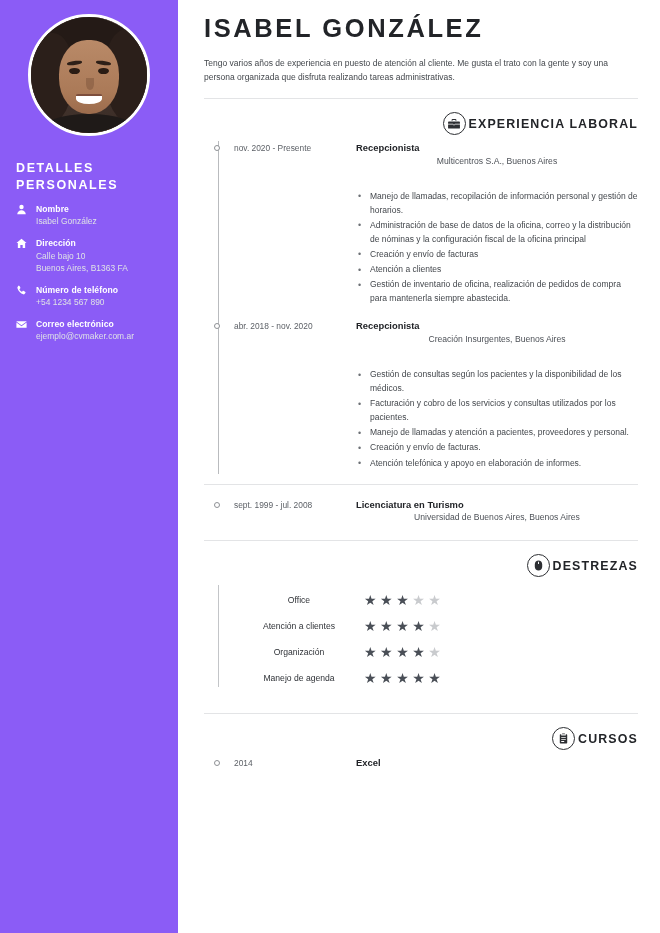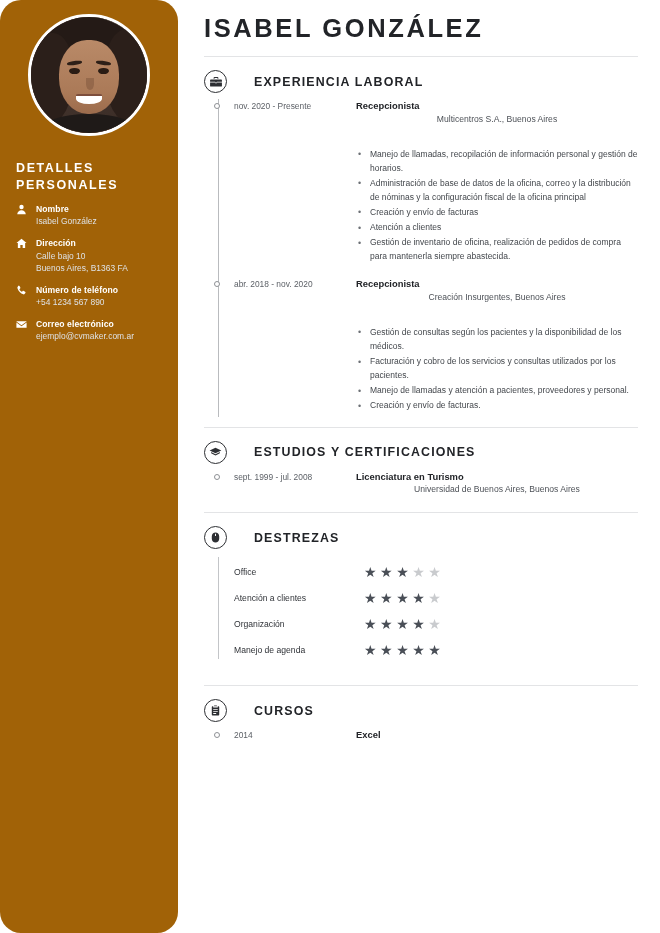--- a/index.html
+++ b/index.html
@@ -12,25 +12,24 @@
     overflow: hidden;
     position: relative;
   }
 
   .page { display: flex; width: 660px; height: 933px; }
 
   
   .sidebar {
     width: 178px;
     min-width: 178px;
-    background: #a16207;
+    background: #8b5cf6;
     color: #ffffff;
     padding: 0;
     position: relative;
-    border-radius: 21px;
   }
 
   .photo-wrap {
     display: flex;
     justify-content: center;
     padding-top: 14px;
   }
   .photo {
     width: 122px;
     height: 122px;
@@ -184,22 +183,23 @@
     height: 1px;
     background: #e3e4e6;
     margin: 0 0 0 0;
   }
 
   .section { padding-top: 13px; }
 
   .section-head {
     display: flex;
     align-items: center;
-    gap: 27px;
+    gap: 3px;
     padding-bottom: 6px;
+    justify-content: flex-end;
   }
   .sec-icon {
     width: 23px; height: 23px;
     min-width: 23px;
     border: 1.3px solid #2d2f33;
     border-radius: 50%;
     display: flex;
     align-items: center;
     justify-content: center;
     color: #2d2f33;
@@ -293,20 +293,21 @@
   }
   .sk-line {
     position: absolute;
     left: 3.5px; top: 2px; bottom: 4px;
     width: 1px; background: #c3c5c8;
   }
   .skill-row {
     display: flex;
     align-items: center;
     height: 26px;
+    text-align: center;
   }
   .skill-name {
     width: 130px;
     min-width: 130px;
     font-size: 8.6px;
     color: #2f3237;
   }
   .stars { display: flex; gap: 3.5px; }
   .star { font-size: 14px; line-height: 1; color: #c9cbce; }
   .star.on { color: #4a4f57; }
@@ -389,20 +390,21 @@
         <div class="detail-label">Correo electrónico</div>
         <div class="detail-value">ejemplo@cvmaker.com.ar</div>
       </div>
     </div>
 
   </aside>
 
   <main class="main">
 
     <h1 class="name">ISABEL GONZÁLEZ</h1>
+    <p class="summary">Tengo varios años de experiencia en puesto de atención al cliente. Me gusta el trato con la gente y soy una persona organizada que disfruta realizando tareas administrativas.</p>
 
     <div class="divider"></div>
 
     <section class="section">
       <div class="section-head">
         <span class="sec-icon">
           <svg width="12" height="12" viewBox="0 0 16 16" fill="currentColor">
             <path d="M6 1.4h4c.7 0 1.2.5 1.2 1.2v1.1H9.9V2.7H6.1v1H4.8V2.6c0-.7.5-1.2 1.2-1.2z"></path>
             <path d="M1 4.6h14c.5 0 .9.4.9.9v2.2H9.1v.9H6.9v-.9H.1V5.5c0-.5.4-.9.9-.9z"></path>
             <path d="M.1 8.6h6.8v.9h2.2v-.9h6.8v4.6c0 .5-.4.9-.9.9H1c-.5 0-.9-.4-.9-.9z"></path>
@@ -434,38 +436,30 @@
           <span class="dot"></span>
           <div class="entry-date">abr. 2018 - nov. 2020</div>
           <div class="entry-body">
             <div class="entry-title">Recepcionista</div>
             <div class="entry-sub">Creación Insurgentes, Buenos Aires</div>
             <ul class="bullets">
               <li>Gestión de consultas según los pacientes y la disponibilidad de los médicos.</li>
               <li>Facturación y cobro de los servicios y consultas utilizados por los pacientes.</li>
               <li>Manejo de llamadas y atención a pacientes, proveedores y personal.</li>
               <li>Creación y envío de facturas.</li>
+              <li>Atención telefónica y apoyo en elaboración de informes.</li>
             </ul>
           </div>
         </div>
       </div>
     </section>
 
     <div class="divider" style="margin-top:10px"></div>
 
     <section class="section">
-      <div class="section-head">
-        <span class="sec-icon">
-          <svg width="13" height="13" viewBox="0 0 16 16" fill="currentColor">
-            <path d="M8 2.2 15.2 5.6 8 9 .8 5.6z"></path>
-            <path d="M8 10.1 2.6 7.5v.9c0 .4.2.7.5.9L8 11.8l4.9-2.5c.3-.2.5-.5.5-.9v-.9z"></path>
-          </svg>
-        </span>
-        <h2 class="section-title">ESTUDIOS Y CERTIFICACIONES</h2>
-      </div>
 
       <div class="timeline">
         <div class="tl-line" style="background:transparent"></div>
         <div class="entry">
           <span class="dot"></span>
           <div class="entry-date">sept. 1999 - jul. 2008</div>
           <div class="entry-body">
             <div class="entry-title">Licenciatura en Turismo</div>
             <div class="entry-sub">Universidad de Buenos Aires, Buenos Aires</div>
           </div>

